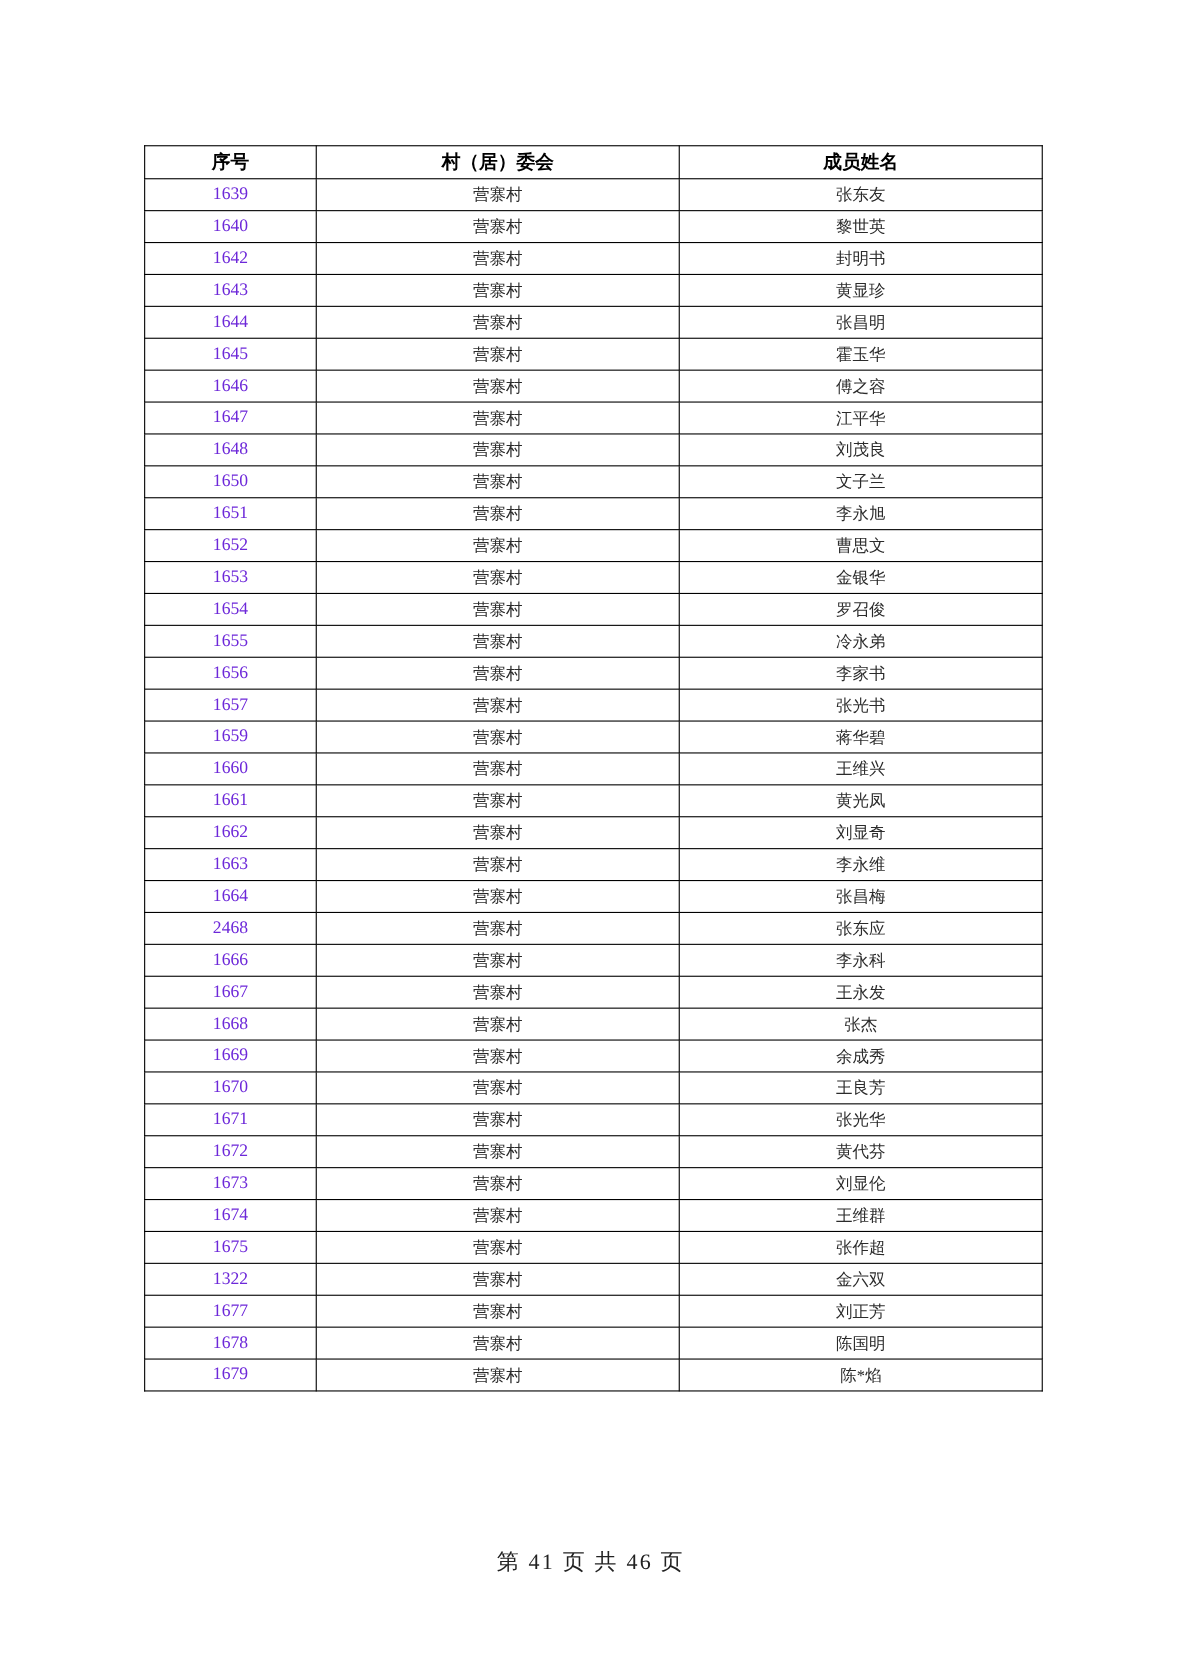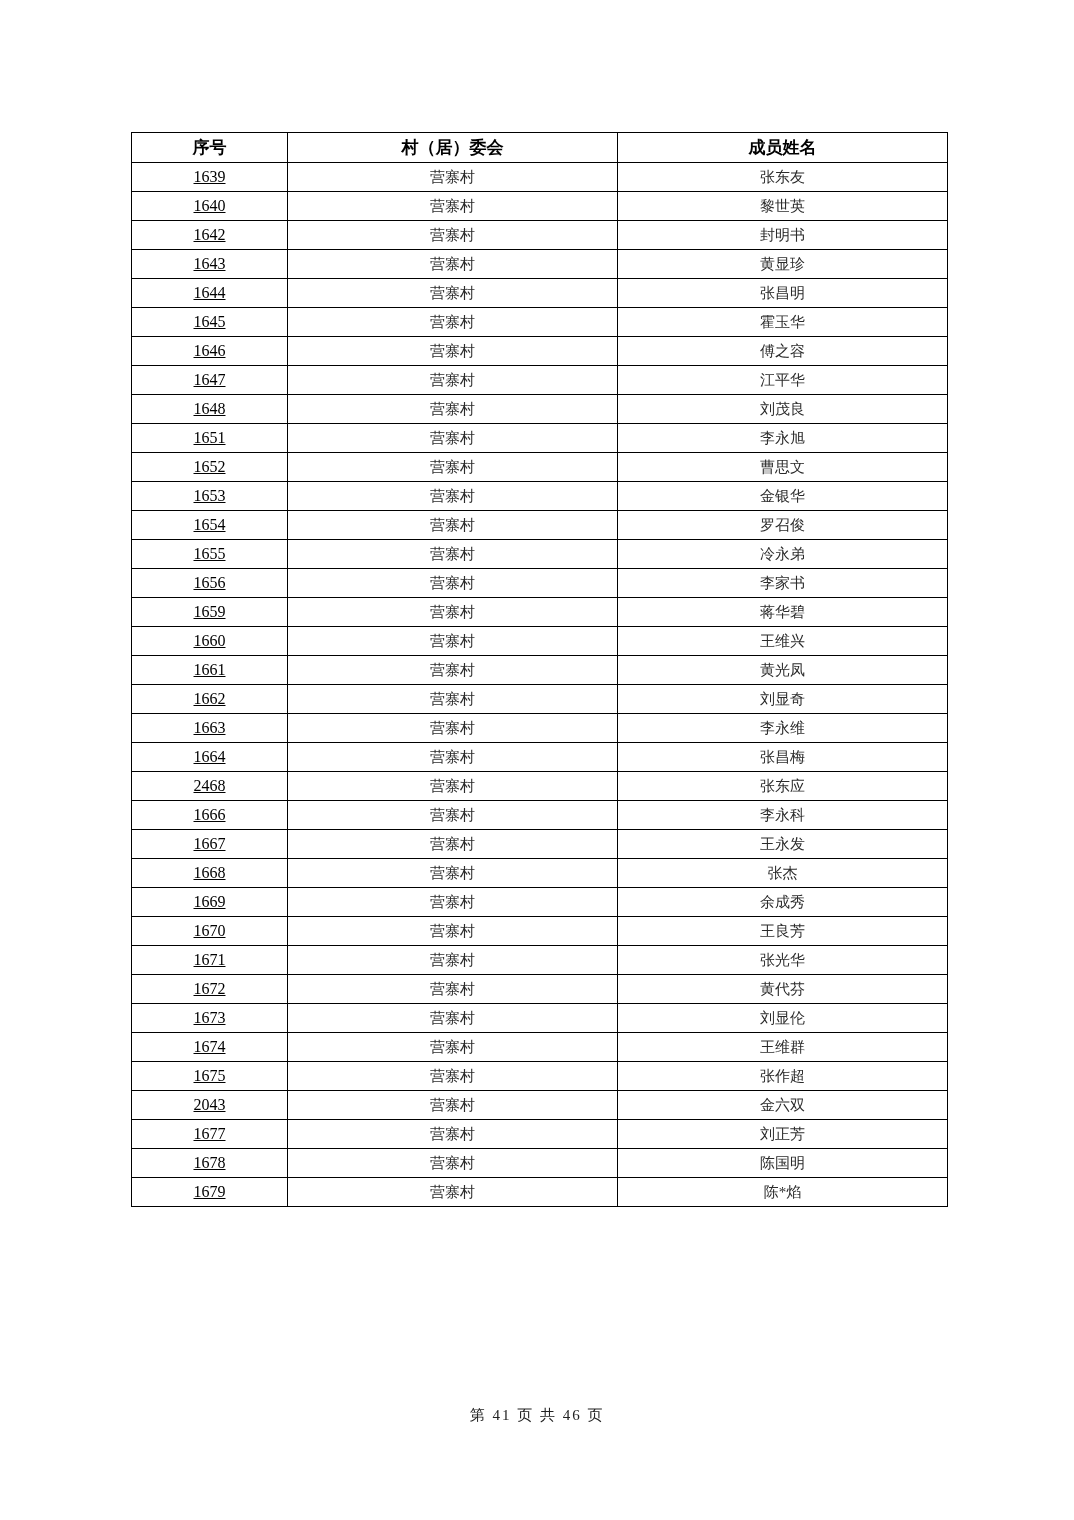--- a/index.html
+++ b/index.html
@@ -50,31 +50,30 @@
     color: #000000;
   }
   table.members td {
     height: 28px;
     font-family: "Liberation Serif", serif;
     font-size: 15px;
     color: #2b2b2b;
   }
   table.members td.serial {
     font-size: 16px;
-    color: #000000;
-    text-decoration: underline;
+    color: #6d28d9;
   }
   .footer {
     position: absolute;
     left: 0;
     top: 1406px;
     width: 1074px;
     text-align: center;
     font-family: "Liberation Serif", serif;
-    font-size: 15px;
+    font-size: 20px;
     color: #222222;
     letter-spacing: 2px;
   }
 </style>
 </head>
 <body>
 
 <div class="page">
 
   <table class="members">
@@ -130,20 +129,25 @@
           <td class="serial">1647</td>
           <td>营寨村</td>
           <td>江平华</td>
         </tr>
         <tr>
           <td class="serial">1648</td>
           <td>营寨村</td>
           <td>刘茂良</td>
         </tr>
         <tr>
+          <td class="serial">1650</td>
+          <td>营寨村</td>
+          <td>文子兰</td>
+        </tr>
+        <tr>
           <td class="serial">1651</td>
           <td>营寨村</td>
           <td>李永旭</td>
         </tr>
         <tr>
           <td class="serial">1652</td>
           <td>营寨村</td>
           <td>曹思文</td>
         </tr>
         <tr>
@@ -160,20 +164,25 @@
           <td class="serial">1655</td>
           <td>营寨村</td>
           <td>冷永弟</td>
         </tr>
         <tr>
           <td class="serial">1656</td>
           <td>营寨村</td>
           <td>李家书</td>
         </tr>
         <tr>
+          <td class="serial">1657</td>
+          <td>营寨村</td>
+          <td>张光书</td>
+        </tr>
+        <tr>
           <td class="serial">1659</td>
           <td>营寨村</td>
           <td>蒋华碧</td>
         </tr>
         <tr>
           <td class="serial">1660</td>
           <td>营寨村</td>
           <td>王维兴</td>
         </tr>
         <tr>
@@ -245,21 +254,21 @@
           <td class="serial">1674</td>
           <td>营寨村</td>
           <td>王维群</td>
         </tr>
         <tr>
           <td class="serial">1675</td>
           <td>营寨村</td>
           <td>张作超</td>
         </tr>
         <tr>
-          <td class="serial">2043</td>
+          <td class="serial">1322</td>
           <td>营寨村</td>
           <td>金六双</td>
         </tr>
         <tr>
           <td class="serial">1677</td>
           <td>营寨村</td>
           <td>刘正芳</td>
         </tr>
         <tr>
           <td class="serial">1678</td>

